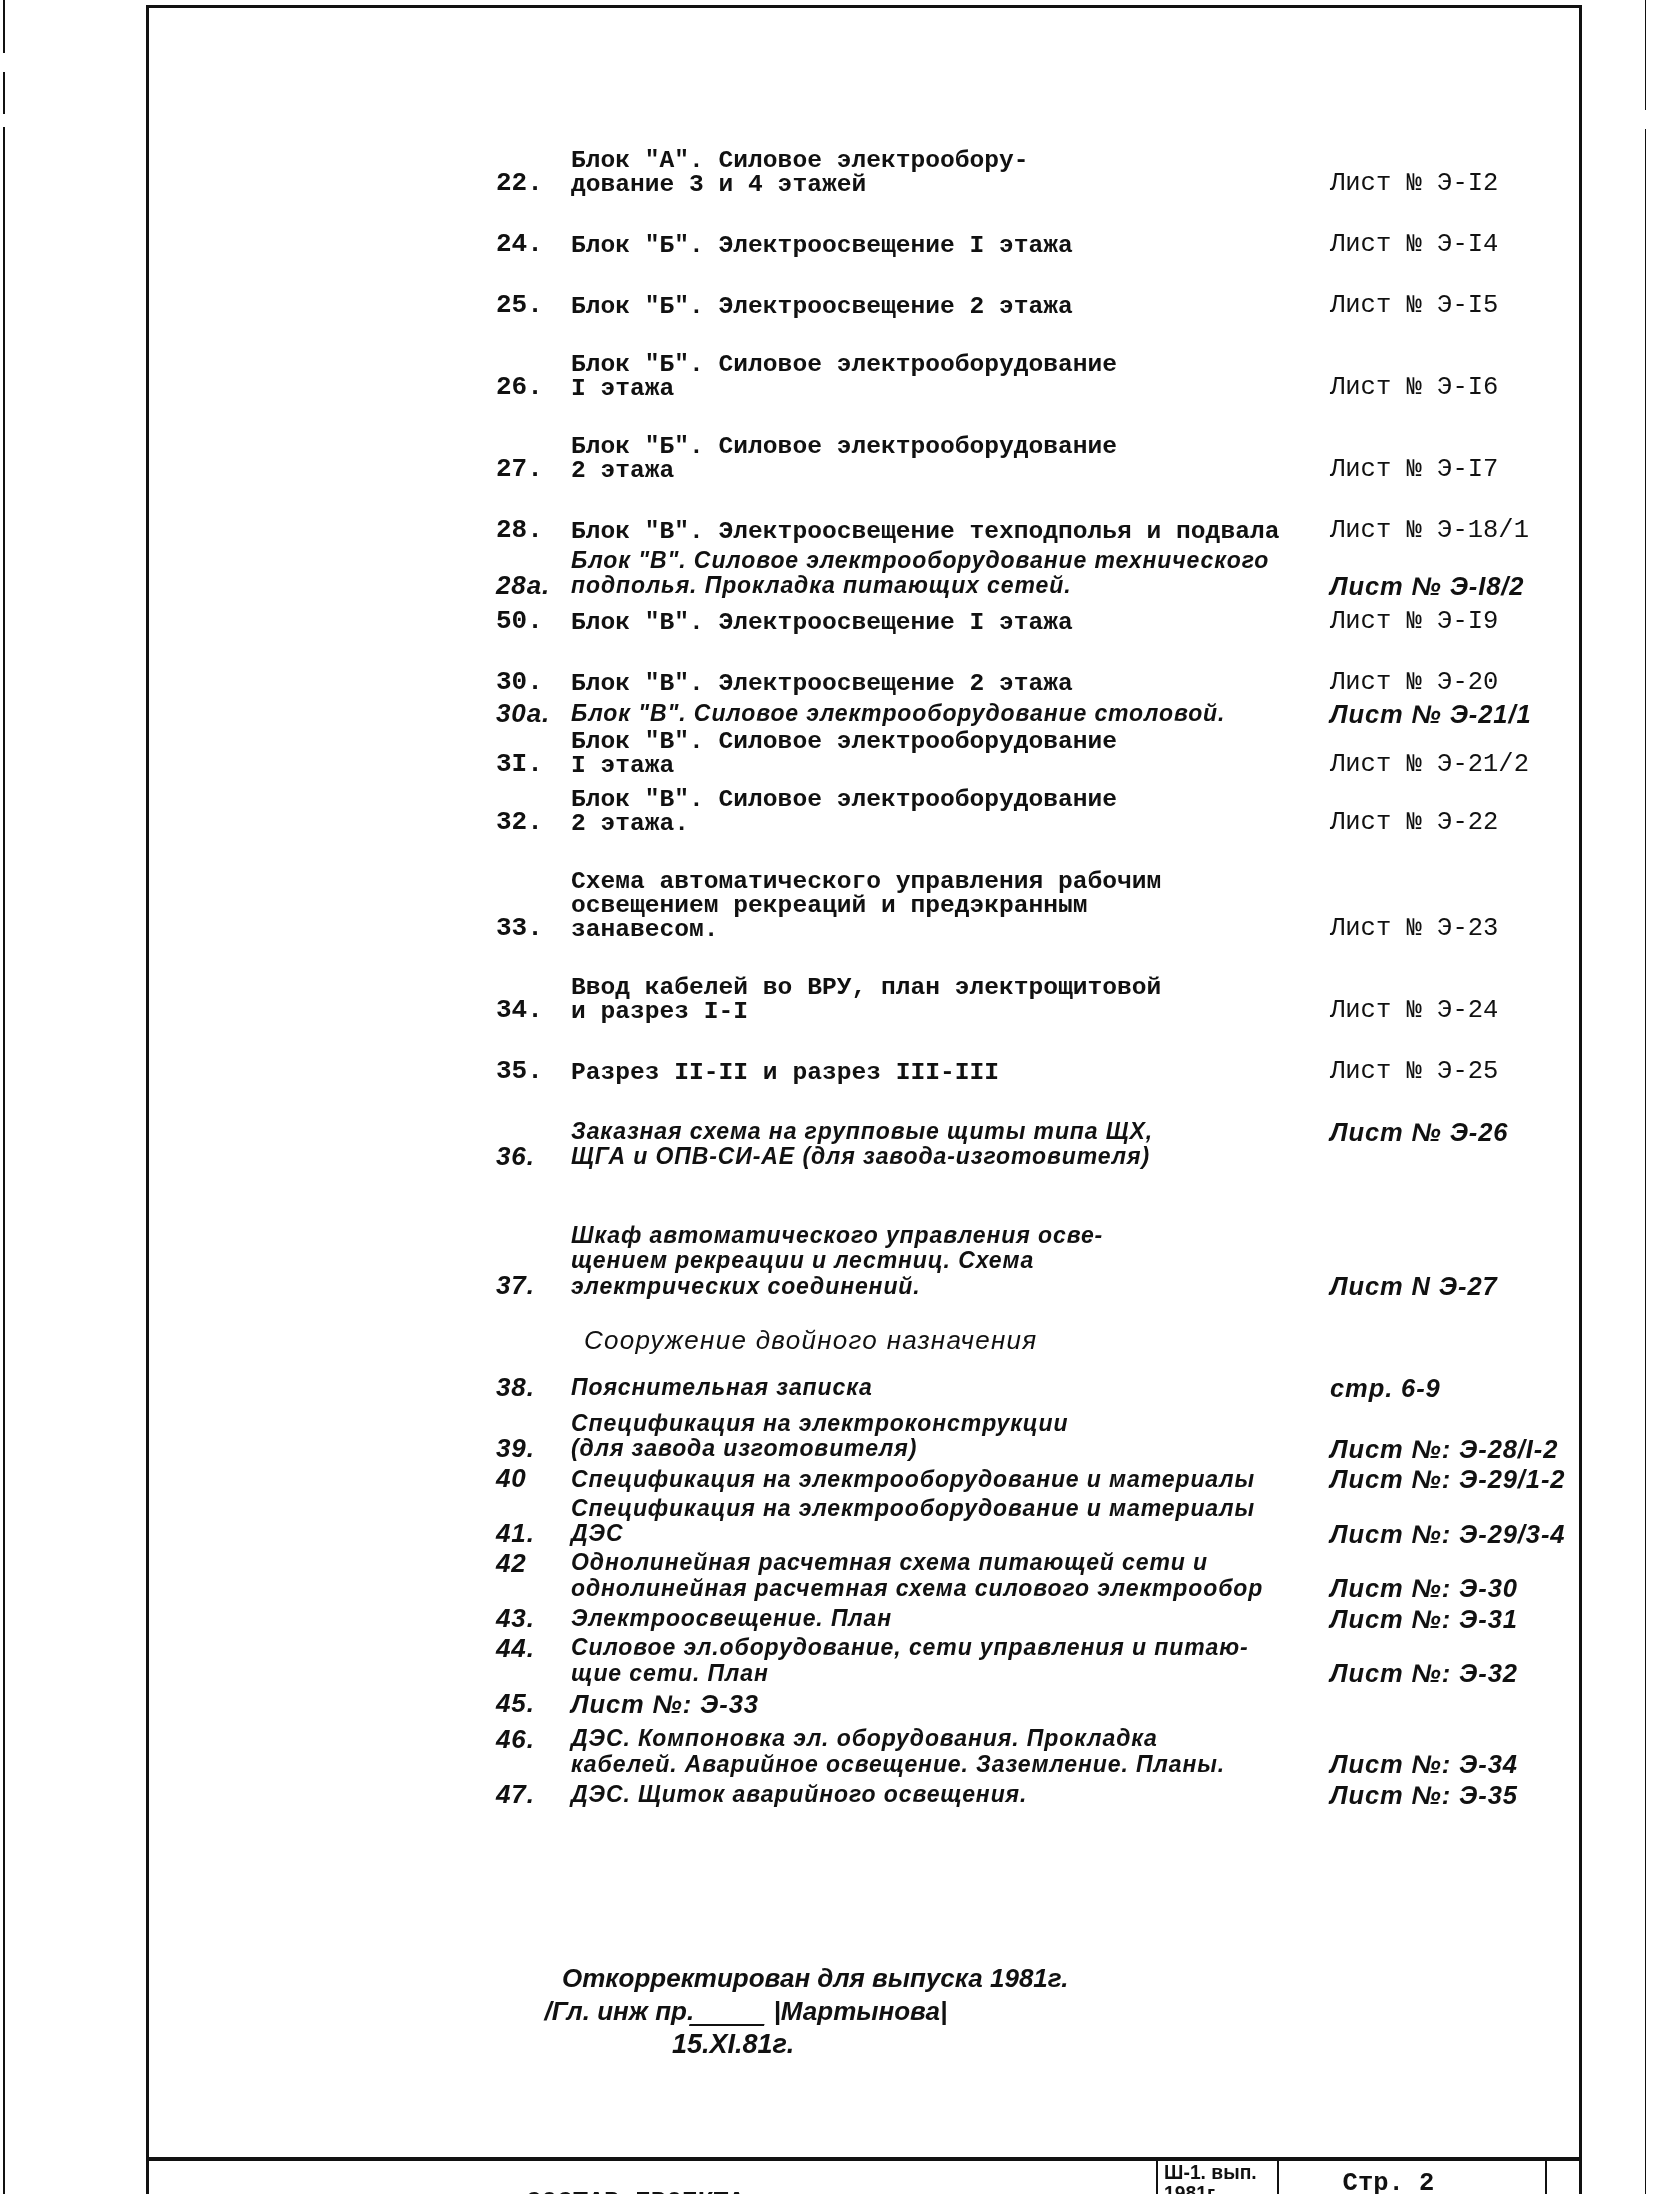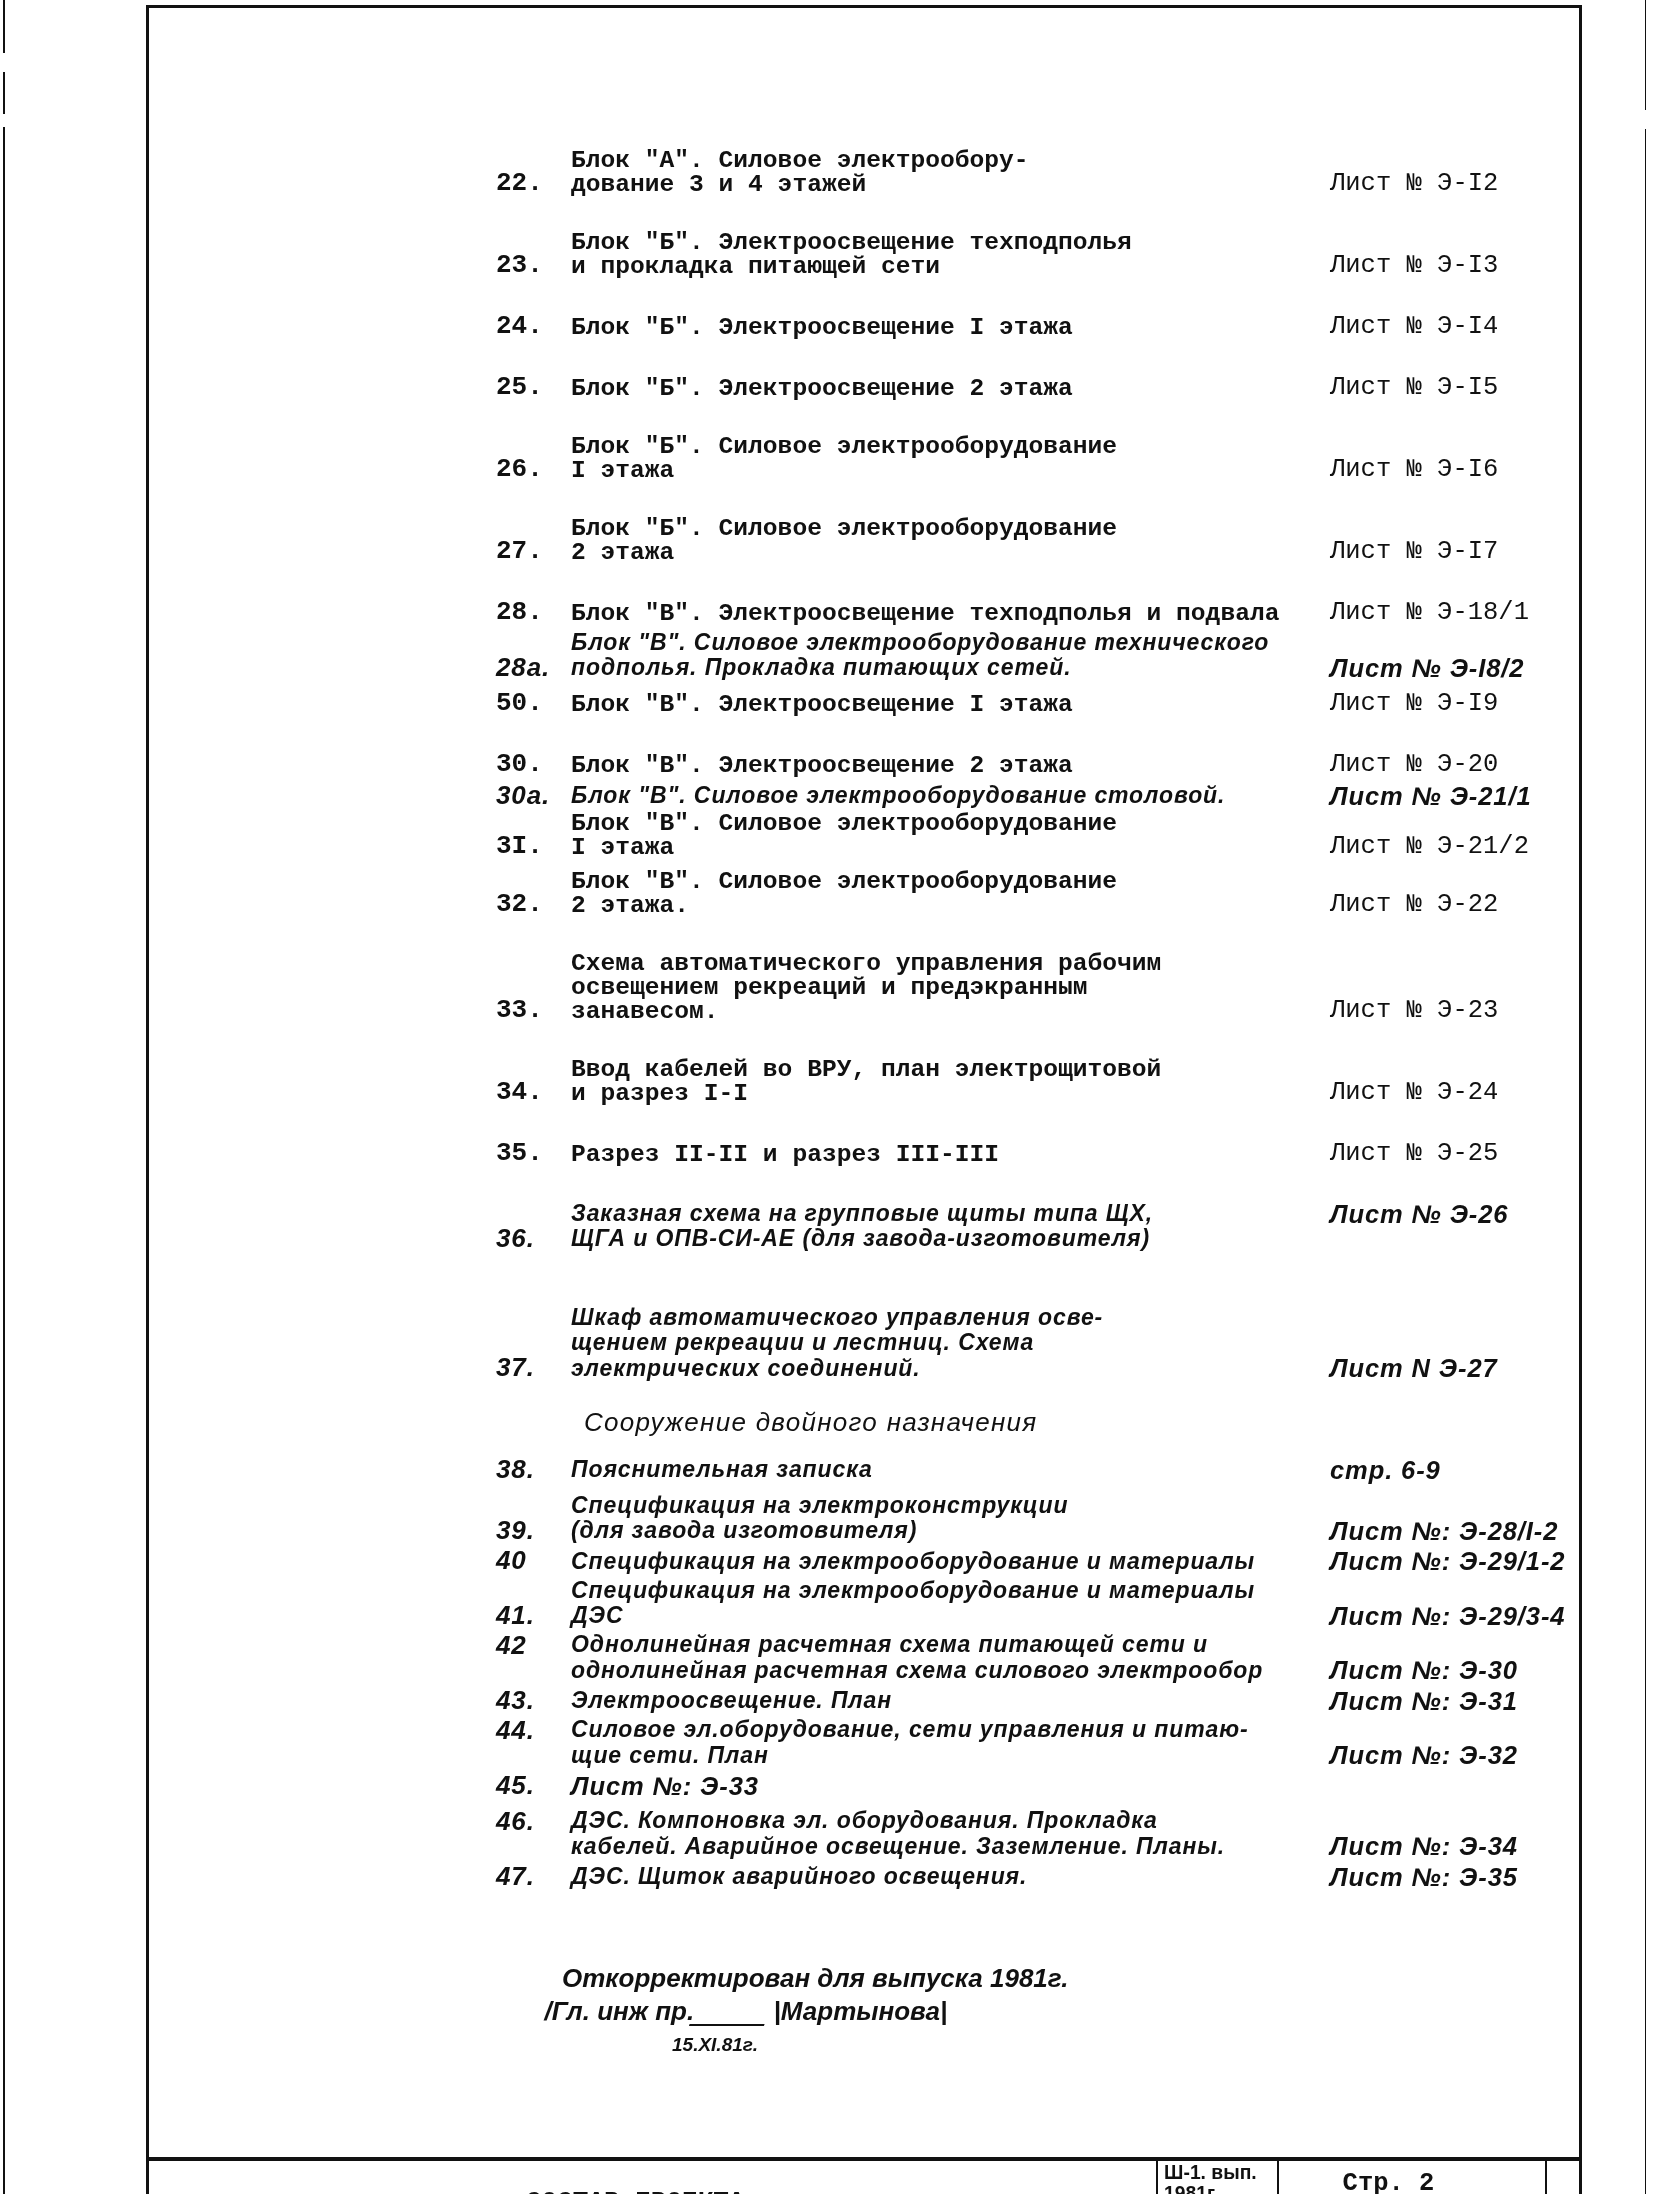--- a/index.html
+++ b/index.html
@@ -31,21 +31,21 @@
   .gap-xs { margin-top: 3.5px; }
   .section-heading {
     font-family: "Liberation Sans", "DejaVu Sans", sans-serif; font-style: italic; font-weight: normal;
     font-size: 26px; margin: 26px 0 17.6px 88px; letter-spacing: 1.3px;
   }
   .note {
     position: absolute; left: 562px; top: 1962px; font-family: "Liberation Sans", "DejaVu Sans", sans-serif;
     font-style: italic; font-weight: bold; font-size: 26px; line-height: 33px;
   }
   .note .line2 { margin-left: -17.6px; display: flex; align-items: center; }
-  .note .date { margin-left: 110px; font-size: 19px; }
+  .note .date { margin-left: 110px; font-size: 27px; }
   .signature-mark {
     display: inline-block; width: 75px; height: 26px; border-bottom: 2.2px solid #111;
     transform: skewX(-20deg); margin-right: 4.4px;
   }
   .titleblock {
     position: absolute; left: 146px; top: 2157px; width: 1436px; height: 83px;
     box-sizing: border-box; border-top: 4px solid #111; border-bottom: 4px solid #111;
     border-left: 3.1px solid #111;
   }
   .tb-name { position: absolute; left: 377px; top: 26px; font-size: 26px; font-weight: bold; }
@@ -74,26 +74,20 @@
 <div class="frame"></div>
 
 <div class="list">
   <div class="item">
     <span class="num">22.</span>
     <span class="title">Блок "А". Силовое электрообору-
 дование 3 и 4 этажей</span>
     <span class="sheet">Лист № Э-I2</span>
   </div>
   <div class="item gap-m">
-    <span class="num">23.</span>
-    <span class="title">Блок "Б". Электроосвещение техподполья
-и прокладка питающей сети</span>
-    <span class="sheet">Лист № Э-I3</span>
-  </div>
-  <div class="item gap-m">
     <span class="num">24.</span>
     <span class="title">Блок "Б". Электроосвещение I этажа</span>
     <span class="sheet">Лист № Э-I4</span>
   </div>
   <div class="item gap-m">
     <span class="num">25.</span>
     <span class="title">Блок "Б". Электроосвещение 2 этажа</span>
     <span class="sheet">Лист № Э-I5</span>
   </div>
   <div class="item gap-m">

